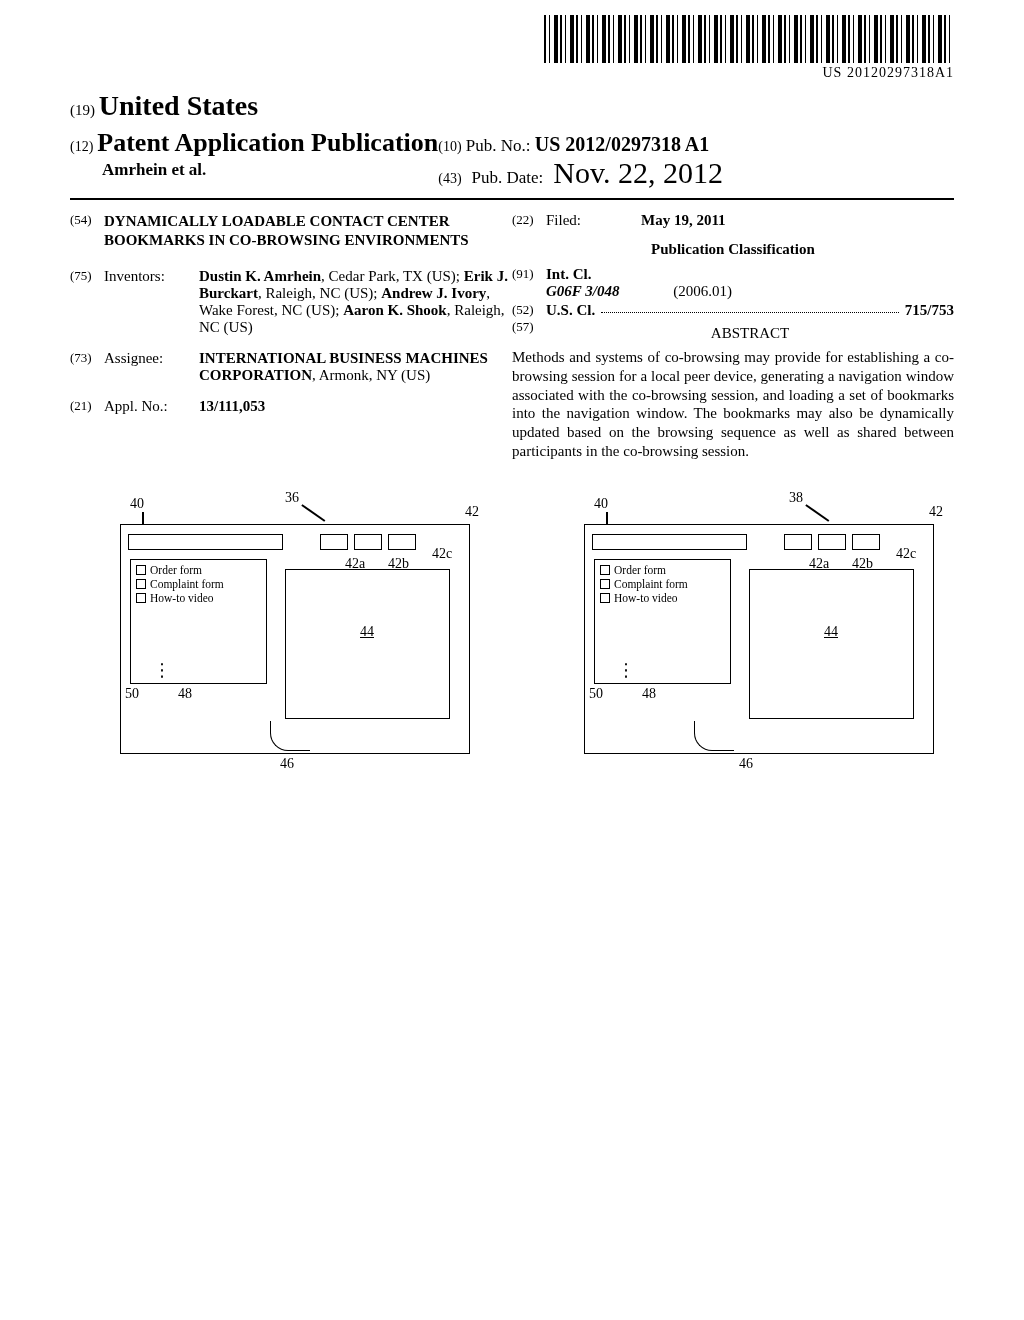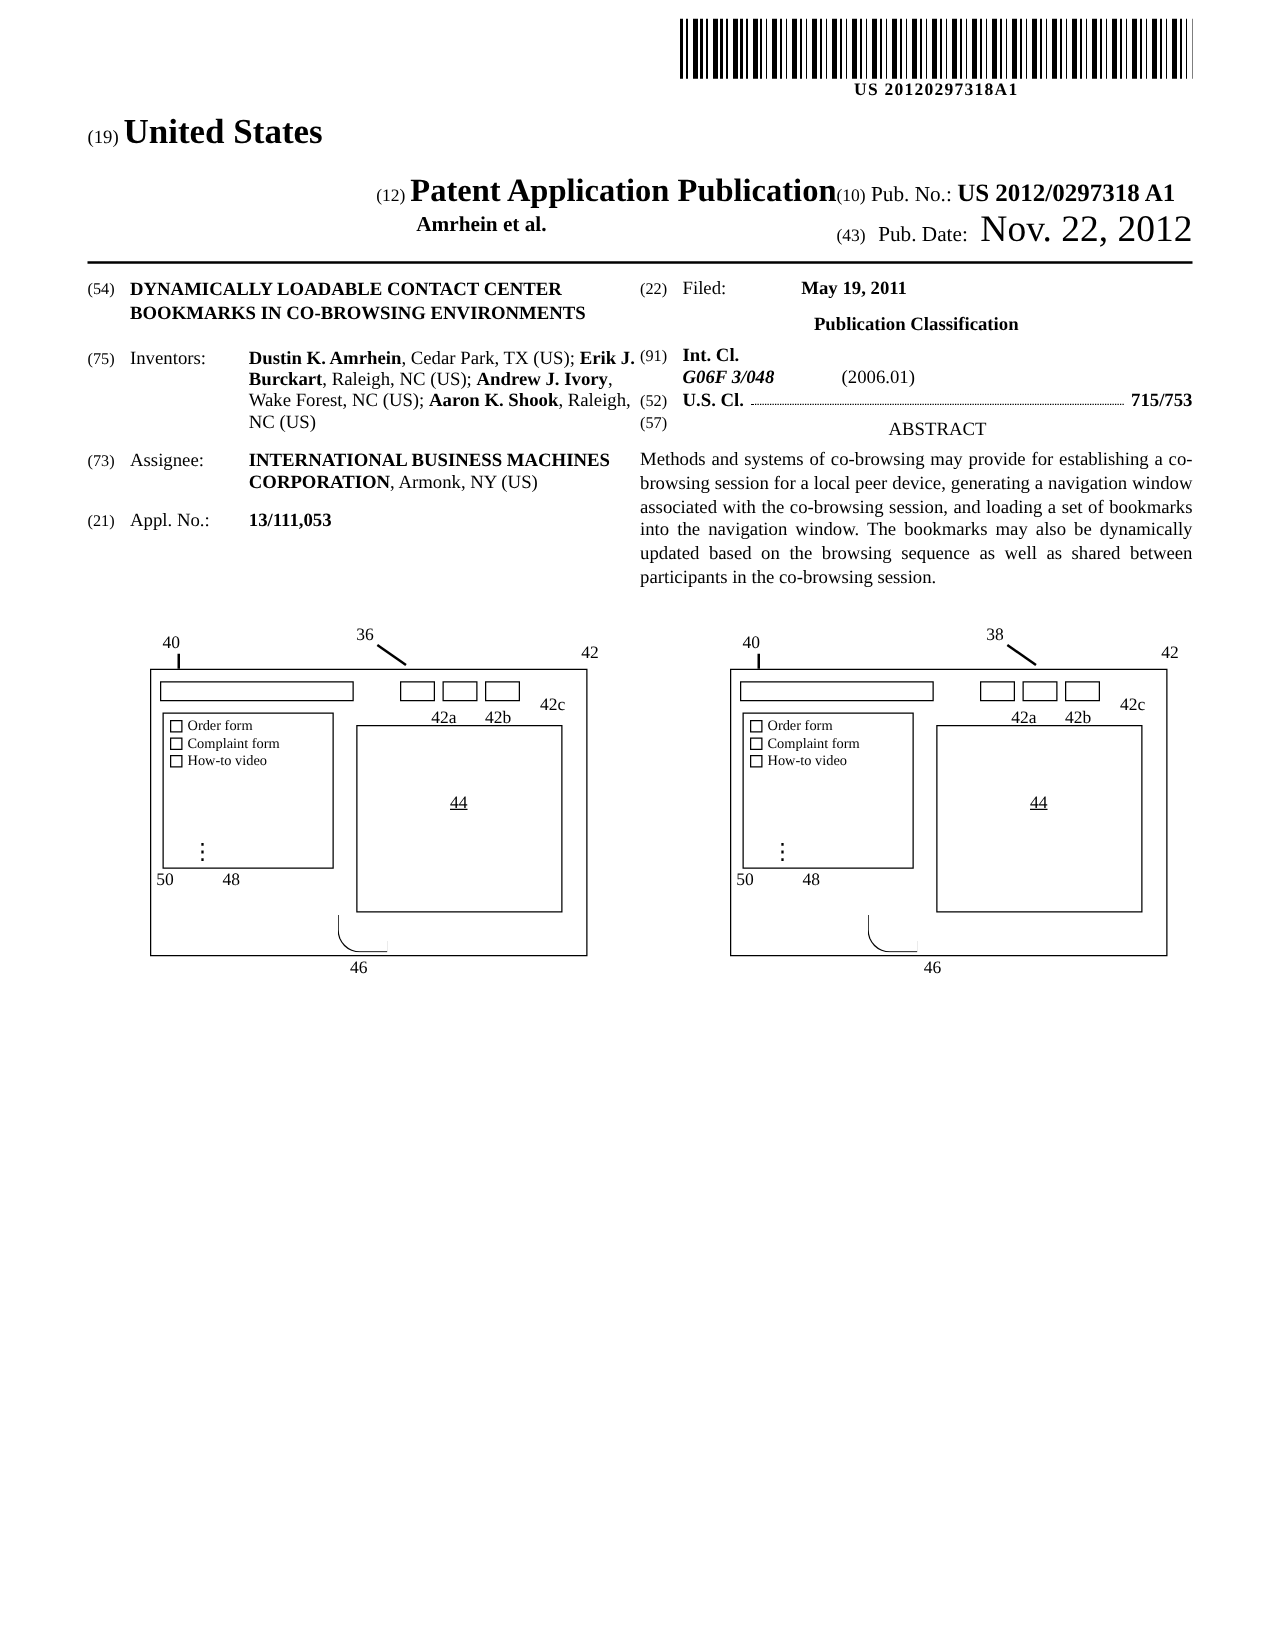--- a/index.html
+++ b/index.html
@@ -12,37 +12,36 @@
     position: relative;
   }
   .page {
     width: 100%;
     padding: 20px 70px 0 70px;
   }
   .barcode-region {
     position: absolute;
     right: 70px;
     top: 15px;
-    text-align: center;
-    font-weight: bold;
+    text-align: right;
   }
   .barcode {
     width: 410px;
     height: 48px;
     background: repeating-linear-gradient(90deg,#000 0 2px,#fff 2px 5px,#000 5px 6px,#fff 6px 10px,#000 10px 14px,#fff 14px 16px);
   }
   .barcode-caption {
     font-size: 14px;
     letter-spacing: 1px;
     margin-top: 2px;
   }
   .header-block { margin-top: 70px; }
   .country-line { font-size: 15px; }
   .country-name { font-size: 28px; font-weight: bold; }
-  .pub-line { display: flex; align-items: baseline; justify-content: flex-end; margin-top: 16px; }
+  .pub-line { display: flex; align-items: baseline; justify-content: flex-start; margin-top: 6px; }
   .pub-left .small-num { font-size: 14px; }
   .pub-left .big { font-size: 26px; font-weight: bold; }
   .authors-line { font-size: 17px; font-weight: bold; margin-left: 32px; margin-top: 2px;}
   .pub-right { text-align: left; font-size: 17px; }
   .pub-right .label-small { font-size: 14px; }
   .pub-right .value-big { font-size: 20px; font-weight: bold; }
   .pub-date-row { display:flex; align-items: baseline; gap: 10px; }
   .pub-date-value { font-size: 30px; font-weight: normal; margin-left: auto;}
   .divider { border: none; border-top: 2px solid #000; margin: 8px 0 12px 0; }
   .cols {

